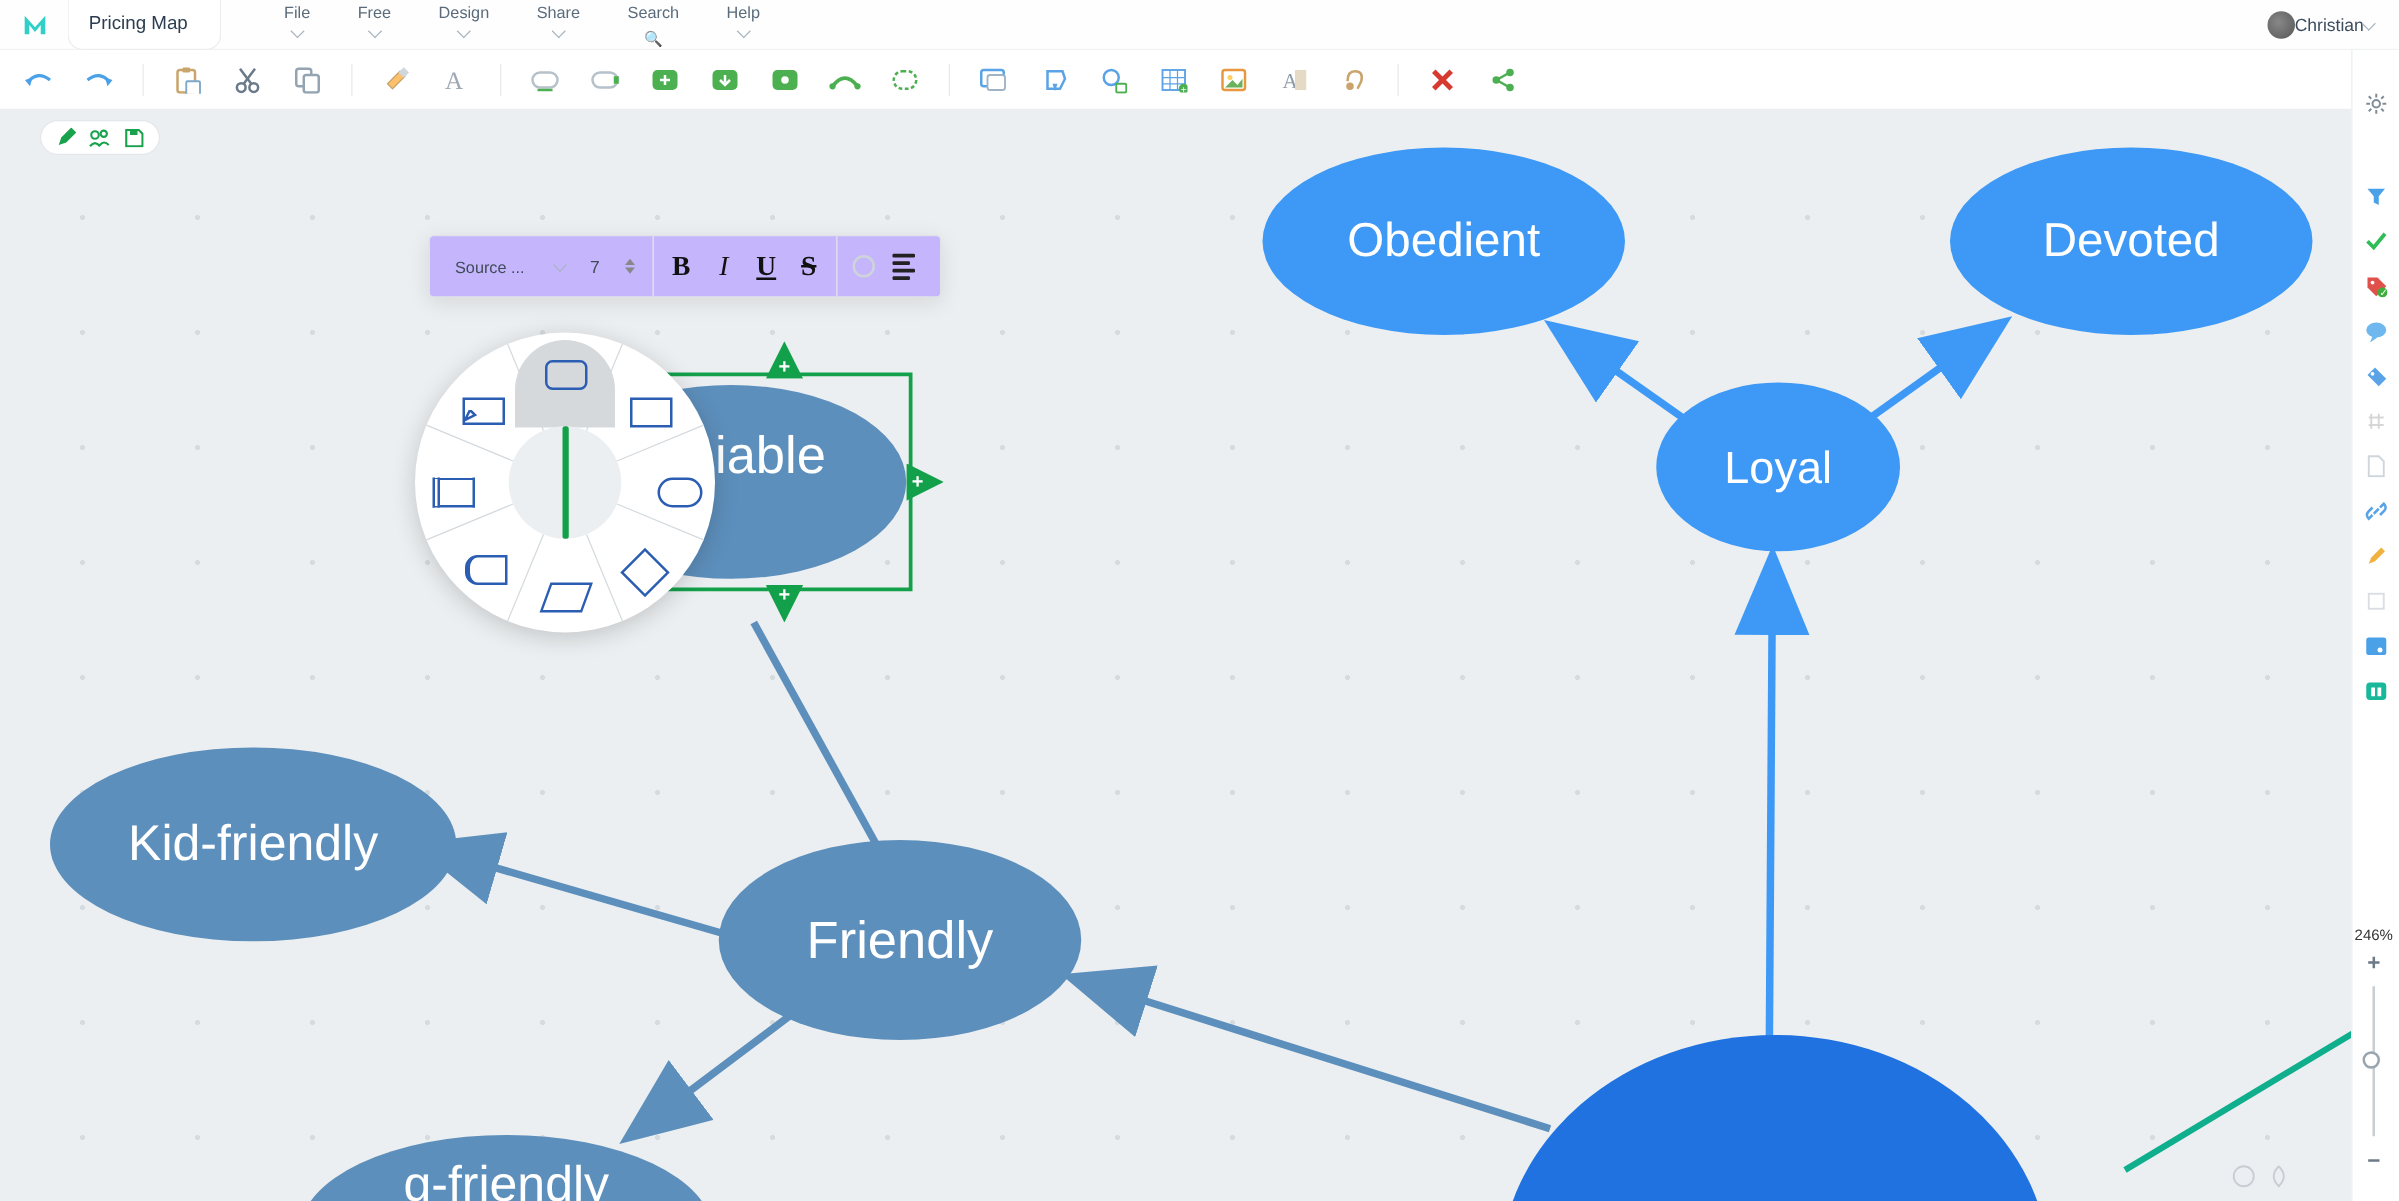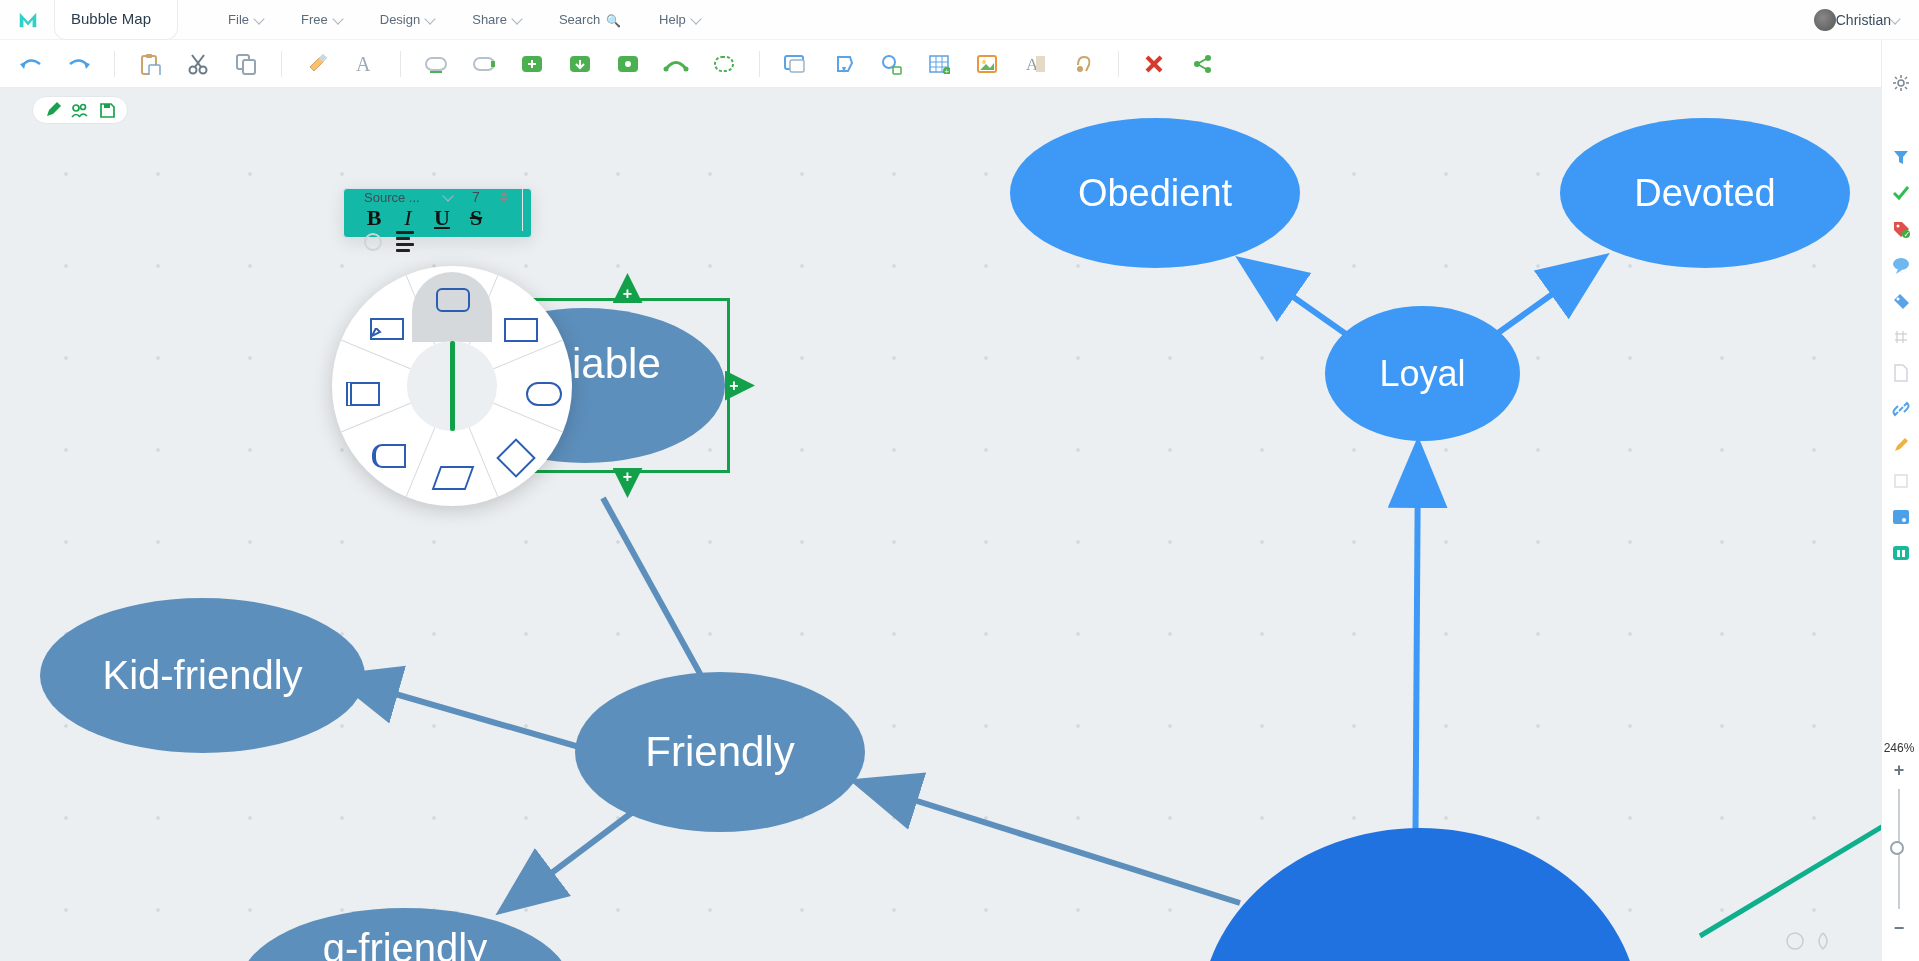--- a/index.html
+++ b/index.html
@@ -17,21 +17,21 @@
   }
   * { box-sizing: border-box; }
   html, body { margin:0; padding:0; height:100%; width:100%; font-family: "Segoe UI", Arial, sans-serif; color: var(--text); overflow:hidden; background:#fff;}
   .app { position:relative; width:1919px; height:961px; background:#fff; }
 
   
   .menubar { position:absolute; top:0; left:0; right:0; height:40px; background: var(--header-bg); display:flex; align-items:center; border-bottom:1px solid #f0f2f4;}
   .logo-box { width:56px; height:40px; display:flex; align-items:center; justify-content:center;}
   .file-tab { background:#fff; border:1px solid #eaecef; border-top:none; border-radius:0 0 12px 12px; height:42px; padding:0 26px 0 16px; margin-top:-2px; margin-left:-2px; display:flex; align-items:center; font-size:15px; color:#2b3d4f;}
   .menus { display:flex; gap:38px; margin-left:50px;}
-  .menu-item { display:flex; align-items:center; gap:6px; font-size:13px; color: var(--menu-text); cursor:pointer;}
+  .menu-item { display:flex; align-items:center; gap:6px; font-size:13px; color: var(--menu-text); cursor:pointer;flex-direction:column;}
   .chev { width:8px; height:8px; border-right:1.5px solid #aab5c0; border-bottom:1.5px solid #aab5c0; transform: rotate(45deg); margin-top:-2px;}
   .search-glyph { font-size:12px; color:#7a8a99; transform: translateY(1px);}
   .user-area { margin-left:auto; margin-right:20px; display:flex; align-items:center; font-size:14px; color:#3a4c5e; cursor:pointer;justify-content:flex-end;}
   .avatar { width:22px; height:22px; border-radius:50%; background: radial-gradient(circle at 40% 40%, #888, #555);}
   
   
   .toolbar { position:absolute; top:40px; left:0; right:0; height:48px; background:#fff; display:flex; align-items:center; padding-left:18px; gap:22px; border-bottom:1px solid #ebedef;}
   .tool-icon { width:26px; height:24px; display:flex; align-items:center; justify-content:center; cursor:pointer; position:relative;}
   .sep { width:1px; height:26px; background:#e6e9eb; }
 
@@ -66,21 +66,21 @@
   
   .radial { position:absolute; width:240px; height:240px; border-radius:50%; background:#fff; box-shadow:0 4px 20px rgba(0,0,0,.18);}
   .radial .hole { position:absolute; width:90px; height:90px; left:75px; top:75px; border-radius:50%; background:var(--bg-canvas);}
   .radial .sector-sep { position:absolute; width:1px; height:75px; background:#d4dade; left:50%; top:0; transform-origin: bottom center;}
   .radial .shape-slot { position:absolute; width:34px; height:24px; border:2.5px solid #2b5db3; display:flex; align-items:center; justify-content:center; cursor:pointer; background:none;}
   .radial .hl { position:absolute; border-radius:50%; background:#d8dcdf;}
   
   .green-bar { position:absolute; width:5px; height:90px; background:var(--green-panel); border-radius:2px;}
 
   
-  .txt-toolbar { position:absolute; height:50px; background:#14b8a6; border:1px solid #dfe3e7; border-radius:4px; box-shadow:0 4px 18px rgba(0,0,0,.10); display:flex; padding:0 8px;flex-direction:column;}
+  .txt-toolbar { position:absolute; height:50px; background:#c4b5fd; border:1px solid #dfe3e7; border-radius:4px; box-shadow:0 4px 18px rgba(0,0,0,.10); display:flex; padding:0 8px;}
   .txt-seg { display:flex; align-items:center; height:100%; padding:0 12px; gap:14px; border-right:1px solid #e4e7ea;}
   .txt-seg:last-child { border-right:none; }
   .font-sel { font-size:13px; color:#404b57; width:66px; overflow:hidden; text-overflow:ellipsis; white-space:nowrap;}
   .size-box { font-size:14px; color:#404b57; width:20px; text-align:center;}
   .spinner { width:10px; display:flex; flex-direction:column; gap:2px;}
   .spinner .tri { width:0; height:0; border-left:4px solid transparent; border-right:4px solid transparent; cursor:pointer;}
   .spinner .up { border-bottom:5px solid #888; }
   .spinner .down { border-top:5px solid #888; }
   .fmt-btn { font-family: "Times New Roman", serif; font-size:22px; font-weight:bold; color:#111; cursor:pointer; width:20px; text-align:center;}
   .fmt-btn.i { font-style:italic; font-weight:normal;}
@@ -133,21 +133,21 @@
     </svg>
   </div>
 
   <div class="menubar">
     <div class="logo-box">
       <svg width="22" height="22" viewBox="0 0 24 24">
           <path d="M3 20 L3 4 L12 14 L21 4 L21 20 L17 20 L17 12 L12 18 L7 12 L7 20 Z" fill="#2fd0c8"></path>
         </svg>
     </div>
     <div class="file-tab">
-      <span>Bubble Map</span>
+      <span>Pricing Map</span>
     </div>
     <div class="menus">
       <div class="menu-item">
           <span>File</span>
           <span class="chev"></span>
         </div>
       <div class="menu-item">
           <span>Free</span>
           <span class="chev"></span>
         </div>

